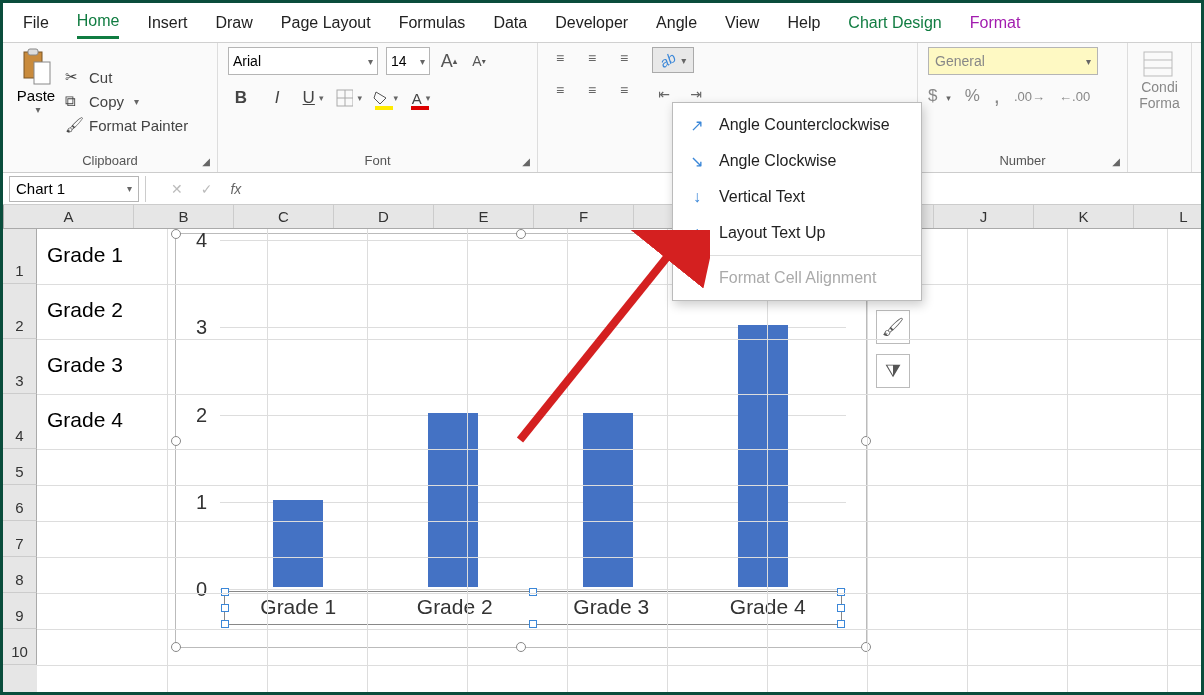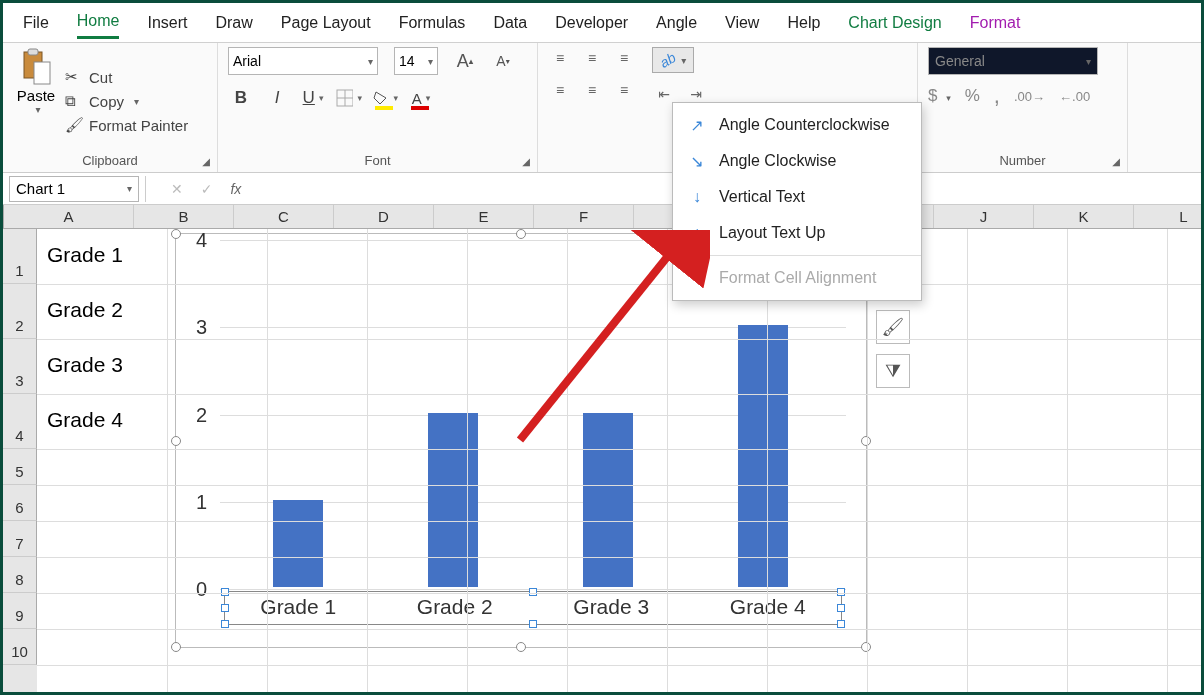--- a/index.html
+++ b/index.html
@@ -20,21 +20,21 @@
 .group-body { display: flex; gap: 6px; flex: 1; }
 
 
 .paste-col { display: flex; flex-direction: column; align-items: center; width: 46px; }
 .paste-icon { width: 34px; height: 40px; display: flex; align-items: center; justify-content: center; }
 .clip-items { display: flex; flex-direction: column; gap: 6px; justify-content: center; padding-top: 4px; }
 .clip-item { display: flex; align-items: center; gap: 6px; color: #444; font-size: 15px; }
 .clip-item svg, .clip-item .ic { width: 18px; height: 18px; }
 
 
-.font-row1 { display: flex; gap: 16px; }
+.font-row1 { display: flex; gap: 8px; }
 .font-name, .font-size { border: 1px solid #b5b5b5; background: #fff; height: 28px; padding: 0 4px; display: flex; align-items: center; justify-content: space-between; }
 .font-name { width: 150px; }
 .font-size { width: 44px; }
 .drop { color: #666; font-size: 10px; padding-left: 4px; }
 .fsbtn { width: 22px; height: 28px; display: flex; align-items: center; justify-content: center; color: #555; }
 .font-row2 { display: flex; gap: 10px; align-items: center; margin-top: 10px; }
 .fbtn { width: 26px; height: 26px; display: flex; align-items: center; justify-content: center; color: #444; font-size: 17px; }
 .underline-u { text-decoration: underline; }
 .fillcolor { position: relative; }
 .fillcolor .bar { position: absolute; bottom: 1px; left: 3px; width: 18px; height: 4px; background: #ffeb00; }
@@ -44,21 +44,21 @@
 .align-col { display: flex; flex-direction: column; gap: 10px; }
 .align-row { display: flex; gap: 8px; }
 .abtn { width: 24px; height: 22px; display: flex; align-items: center; justify-content: center; color: #666; }
 .orientation-btn { width: 42px; height: 26px; border: 1px solid #aaa; background: #e8e8e8; display: flex; align-items: center; justify-content: center; gap: 2px; }
 .wrap-merge { display: flex; flex-direction: column; gap: 10px; padding-top: 2px; color: #aaa; }
 .wm-item { display: flex; align-items: center; gap: 6px; }
 .merge-row { display:flex; align-items:center; gap:6px; }
 
 
 .number-body { display: flex; flex-direction: column; gap: 8px; }
-.num-select { border: 1px solid #b5b5b5; background: #0f172a; height: 28px; width: 170px; display: flex; align-items: center; justify-content: space-between; padding: 0 6px; color: #888; }
+.num-select { border: 1px solid #b5b5b5; background: #fef9c3; height: 28px; width: 170px; display: flex; align-items: center; justify-content: space-between; padding: 0 6px; color: #888; }
 .num-row { display: flex; gap: 14px; color: #888; font-size: 17px; align-items: center; }
 .cond-col { display: flex; flex-direction: column; align-items: center; color: #888; padding-top:4px;}
 .cond-col .ic { width: 34px; height: 28px; }
 
 
 .namebar { display: flex; align-items: center; height: 32px; border-bottom: 1px solid #ccc; background: #fff; }
 .namebox { width: 130px; height: 26px; border: 1px solid #b5b5b5; margin: 0 6px; display: flex; align-items: center; justify-content: space-between; padding: 0 6px; font-size: 15px; }
 .fx-area { display: flex; align-items: center; gap: 18px; color: #999; padding-left: 16px; }
 .fx-label { font-style: italic; color: #666; }
 
@@ -236,20 +236,31 @@
         <span>$ <span class="drop" style="font-size:9px;">▾</span></span>
         <span>%</span>
         <span style="font-size:22px;">,</span>
         <span style="font-size:13px;">.00→</span>
         <span style="font-size:13px;">←.00</span>
       </div>
     </div>
     <div class="group-label"><span>Number</span><span class="launcher">◢</span></div>
   </div>
 
+  <div class="group" style="width:64px;">
+    <div class="cond-col">
+      <div class="ic"><svg width="30" height="26">
+            <rect x="1" y="1" width="28" height="24" fill="none" stroke="#bbb"></rect>
+            <line x1="1" y1="9" x2="29" y2="9" stroke="#bbb"></line>
+            <line x1="1" y1="17" x2="29" y2="17" stroke="#bbb"></line>
+          </svg></div>
+      <div style="font-size:14px;">Condi</div>
+      <div style="font-size:14px;">Forma</div>
+    </div>
+  </div>
 </div>
 
 <div class="namebar">
   <div class="namebox">
       <span>Chart 1</span>
       <span class="drop">▾</span>
     </div>
   <div style="width:10px; border-left:1px solid #ccc; height:26px;"></div>
   <div class="fx-area">
     <span style="color:#bbb;">✕</span>

